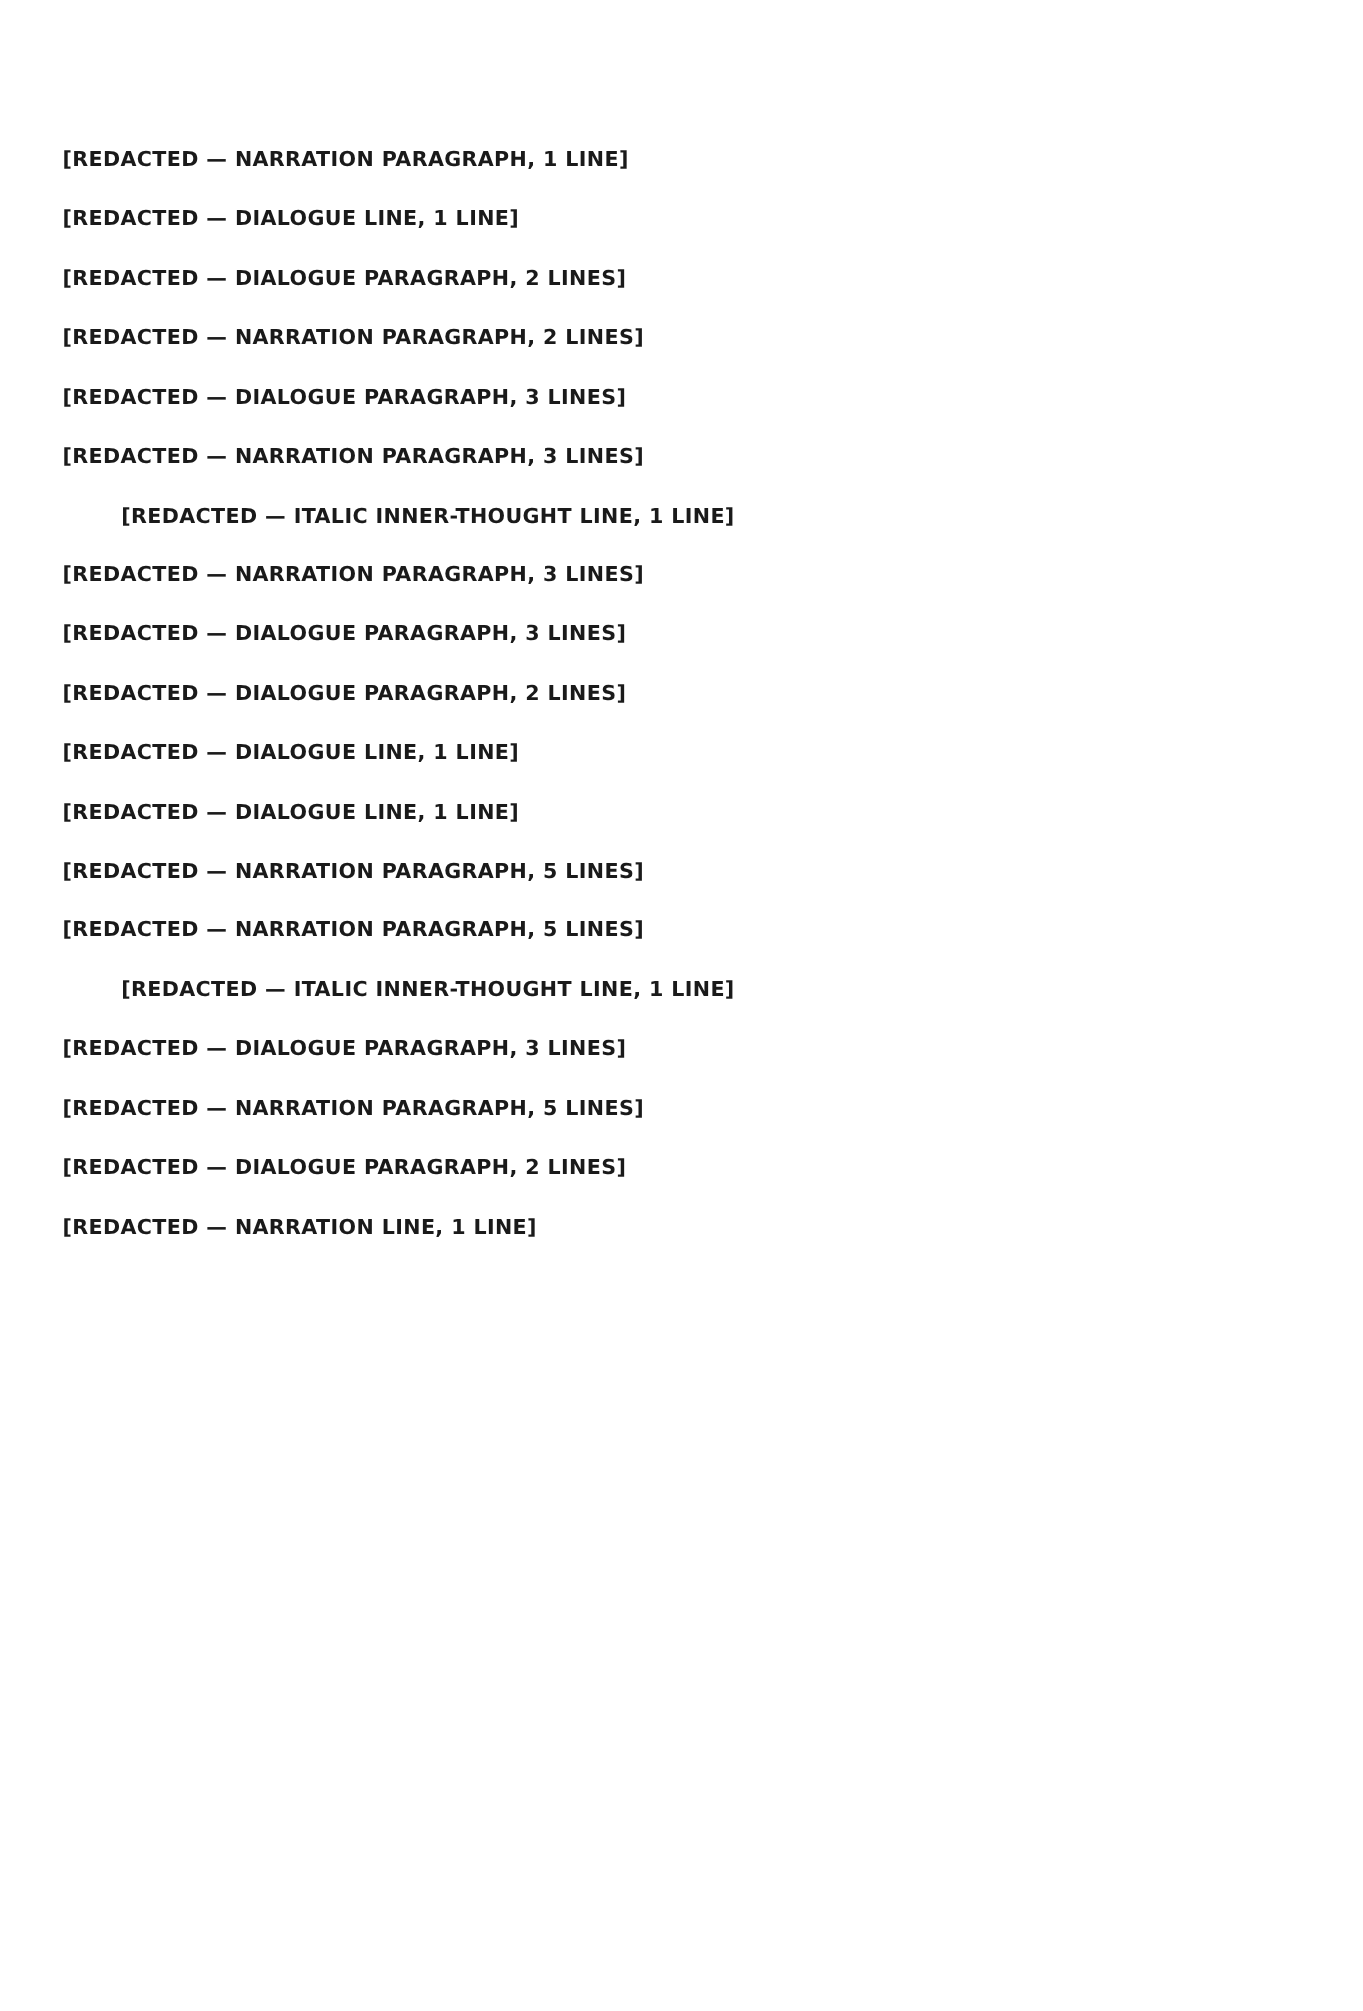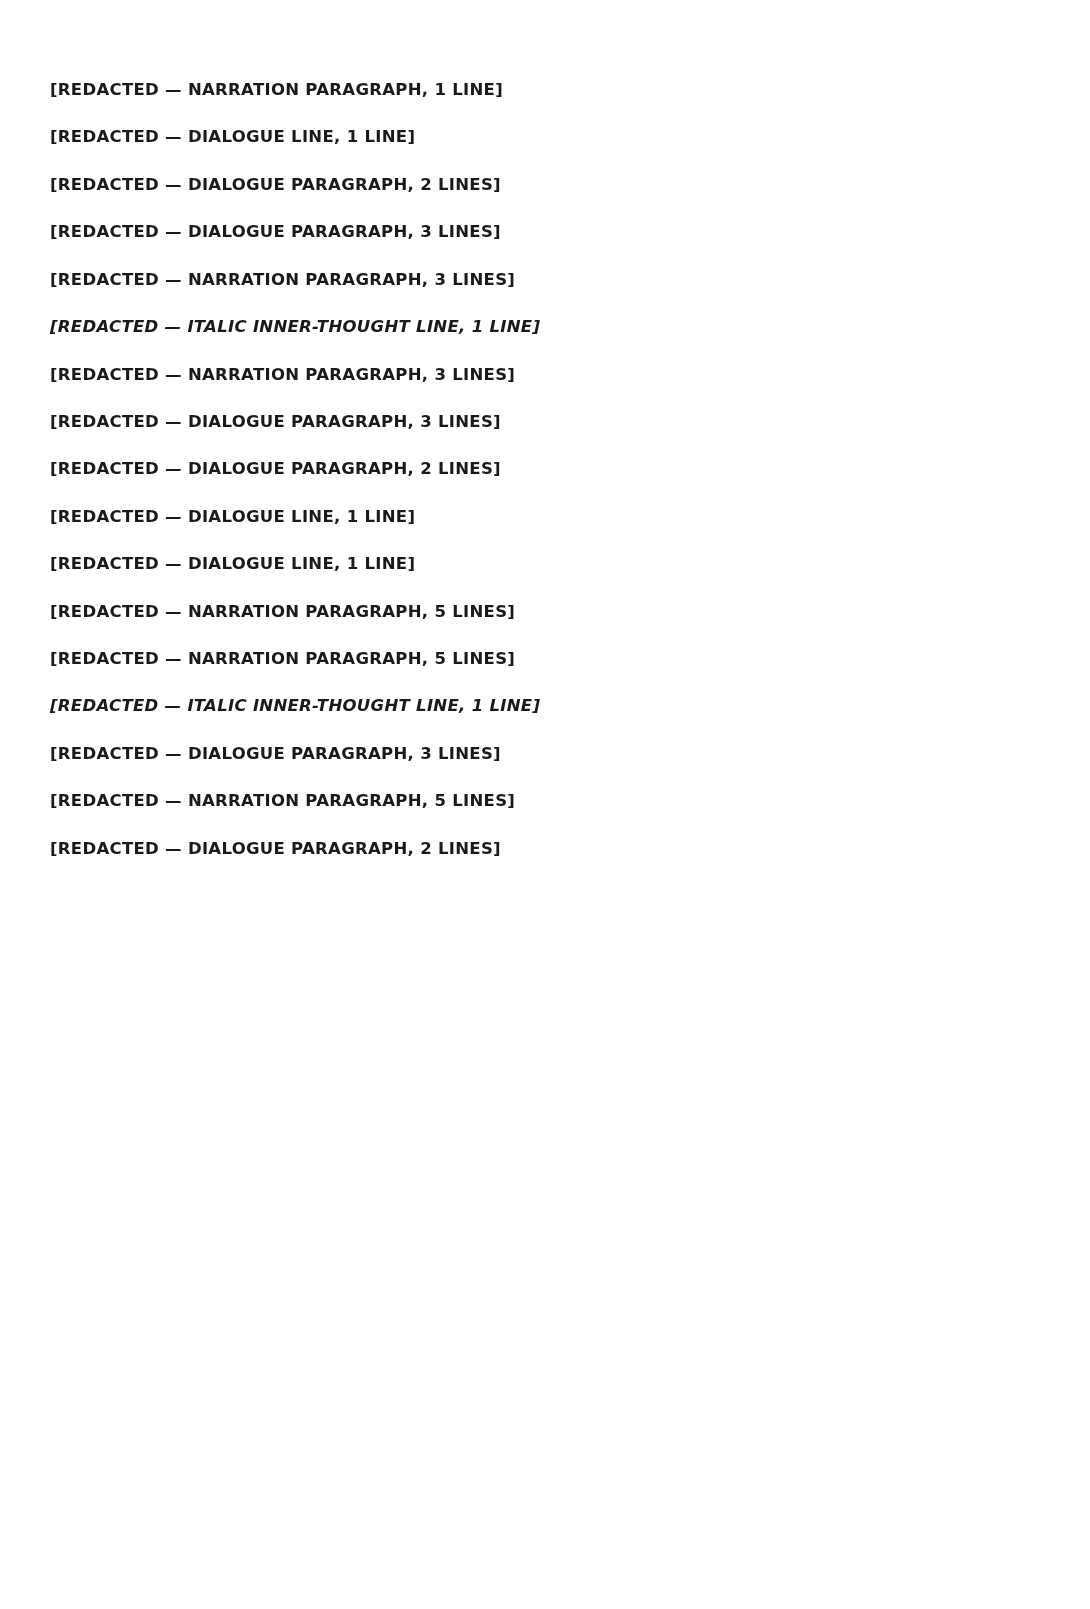--- a/index.html
+++ b/index.html
@@ -5,57 +5,59 @@
   html, body {
     margin: 0;
     padding: 0;
     background: #ffffff;
   }
   .page {
     width: 1090px;
     height: 1609px;
     background: #ffffff;
     box-sizing: border-box;
-    padding: 78px 50px 40px 50px;
+    padding: 116px 50px 40px 50px;
     font-family: "DejaVu Sans", sans-serif;
     color: #1a1a1a;
     overflow: hidden;
   }
   .para {
     font-weight: bold;
     font-size: 16.5px;
     line-height: 1.42;
     letter-spacing: 0.3px;
     text-transform: uppercase;
     margin: 0 0 24px 0;
     max-width: 990px;
   }
   .para.thought {
-    font-style: italic;
+    margin-left: 47px;
   }
   .para.dialogue {
     
   }
 </style>
 </head>
 <body>
 
 <div class="page">
   <div id="paragraphs">
       <p class="para narration">[REDACTED — narration paragraph, 1 line]</p>
       <p class="para dialogue">[REDACTED — dialogue line, 1 line]</p>
       <p class="para dialogue">[REDACTED — dialogue paragraph, 2 lines]</p>
+      <p class="para narration">[REDACTED — narration paragraph, 2 lines]</p>
       <p class="para dialogue">[REDACTED — dialogue paragraph, 3 lines]</p>
       <p class="para narration">[REDACTED — narration paragraph, 3 lines]</p>
       <p class="para thought">[REDACTED — italic inner-thought line, 1 line]</p>
       <p class="para narration">[REDACTED — narration paragraph, 3 lines]</p>
       <p class="para dialogue">[REDACTED — dialogue paragraph, 3 lines]</p>
       <p class="para dialogue">[REDACTED — dialogue paragraph, 2 lines]</p>
       <p class="para dialogue">[REDACTED — dialogue line, 1 line]</p>
       <p class="para dialogue">[REDACTED — dialogue line, 1 line]</p>
       <p class="para narration">[REDACTED — narration paragraph, 5 lines]</p>
       <p class="para narration">[REDACTED — narration paragraph, 5 lines]</p>
       <p class="para thought">[REDACTED — italic inner-thought line, 1 line]</p>
       <p class="para dialogue">[REDACTED — dialogue paragraph, 3 lines]</p>
       <p class="para narration">[REDACTED — narration paragraph, 5 lines]</p>
       <p class="para dialogue">[REDACTED — dialogue paragraph, 2 lines]</p>
+      <p class="para narration">[REDACTED — narration line, 1 line]</p>
     </div>
 </div>
 
 </body></html>

